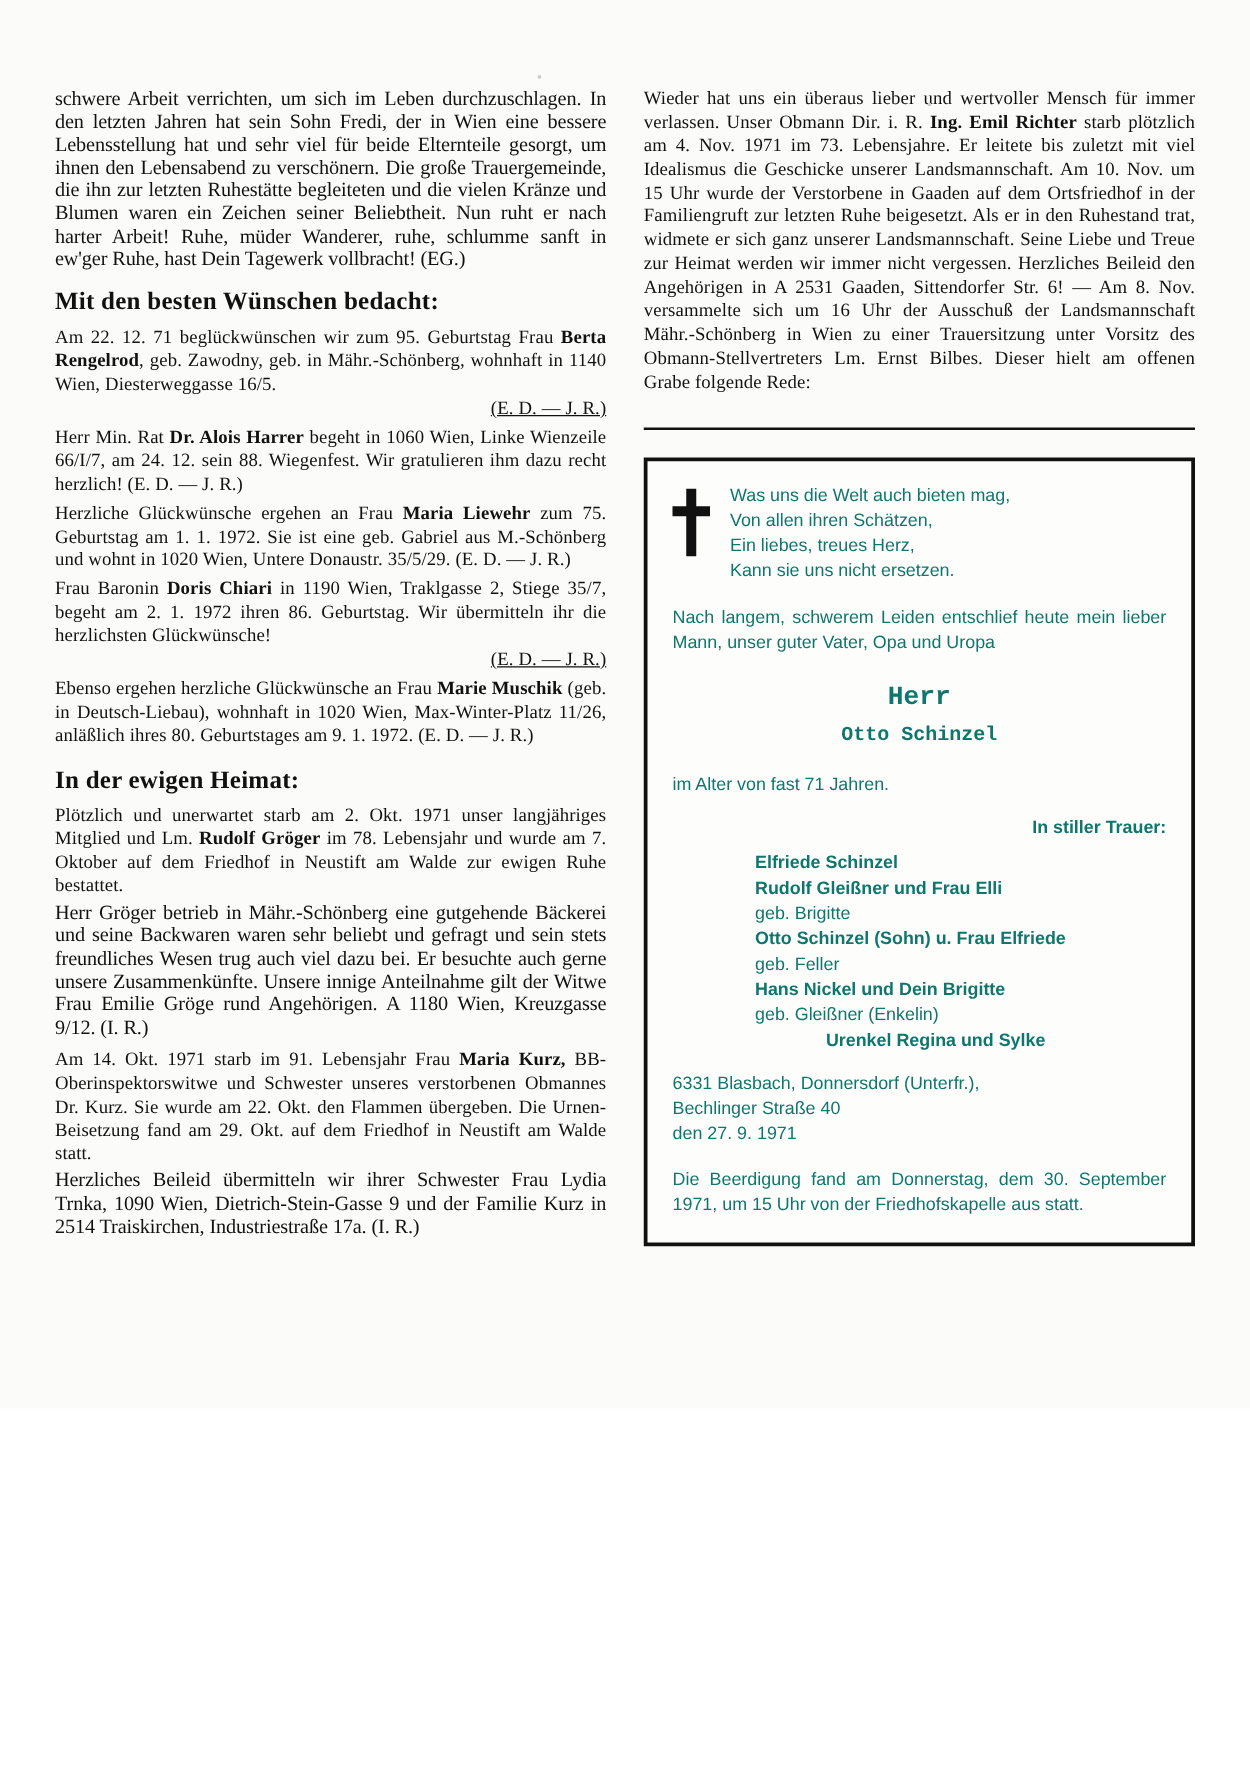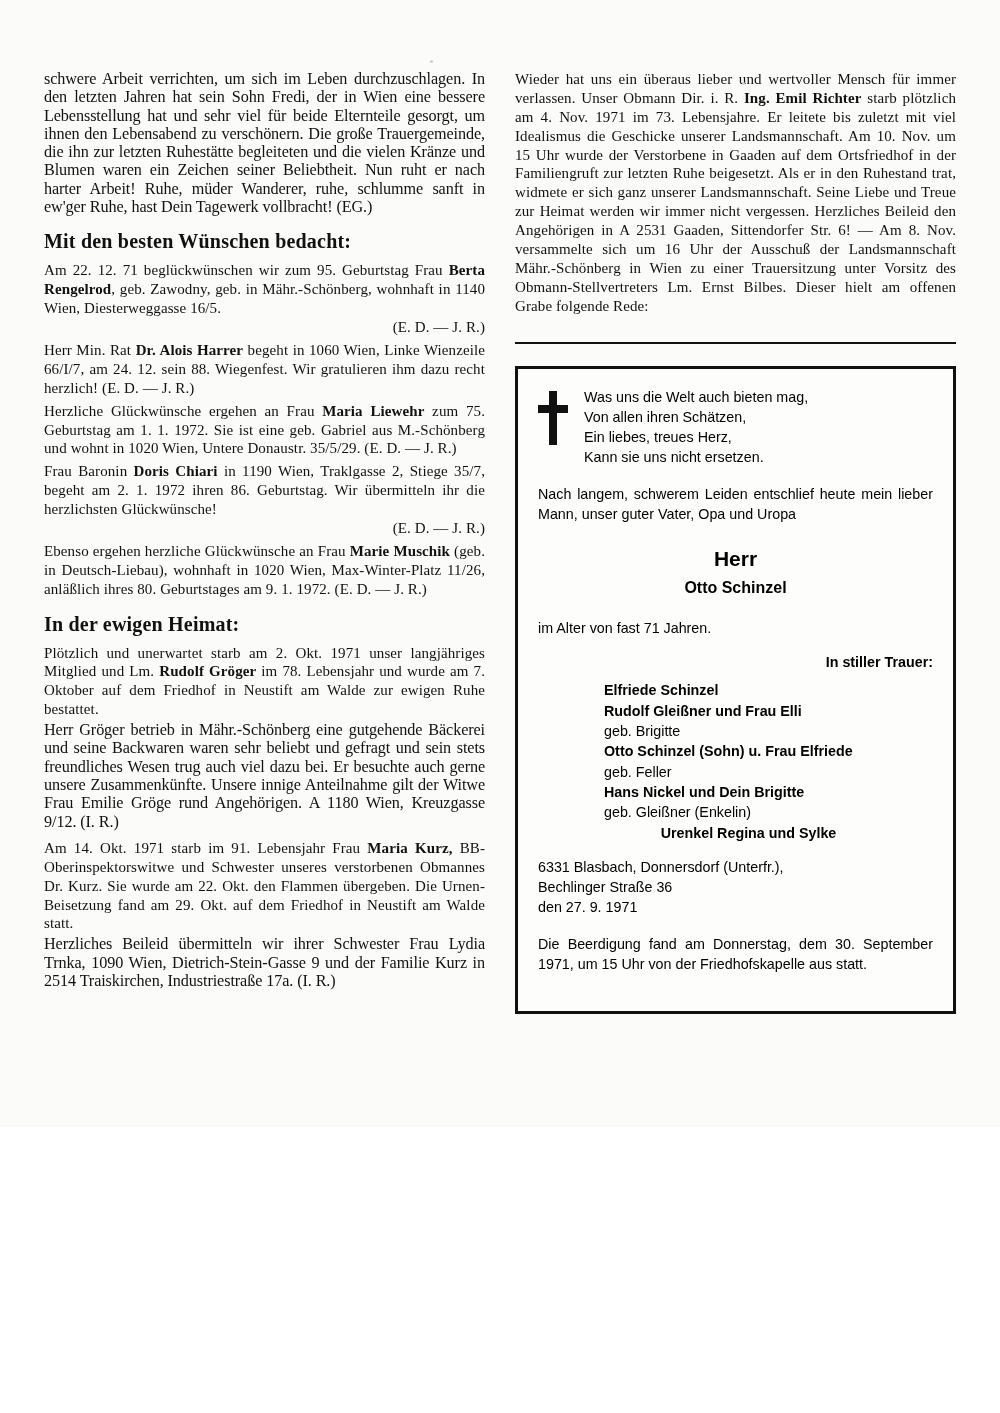--- a/index.html
+++ b/index.html
@@ -48,38 +48,39 @@
   .heading {
     font-weight: bold;
     font-size: 20px;
     margin: 14px 0 8px 0;
     letter-spacing: 0.2px;
   }
   b, .nm { font-weight: bold; }
   .right {
     display: block;
     text-align: right;
+    text-decoration: underline;
   }
   .tight { margin-top: 2px; }
   .spacer8 { height: 8px; }
 
   
   .rule {
     border: 0;
     border-top: 2px solid #111;
     margin: 26px 0 22px 0;
     width: 100%;
   }
   .obit {
     border: 3px solid #111;
-    padding: 18px 20px 37px 20px;
+    padding: 18px 20px 20px 20px;
     font-family: "Liberation Sans", sans-serif;
     font-size: 14.3px;
     line-height: 1.42;
-    color: #000000;
+    color: #0f766e;
     background: #fdfdfb;
   }
   .obit-top {
     display: flex;
     gap: 16px;
     align-items: flex-start;
   }
   .cross {
     position: relative;
     width: 30px;
@@ -104,20 +105,21 @@
     width: 30px;
     height: 8px;
     background: #111;
   }
   .verse div { white-space: nowrap; }
   .obit-note { margin-top: 16px; text-align: justify; }
   .obit-name {
     text-align: center;
     font-weight: bold;
     margin: 20px 0 18px 0;
+    font-family: Liberation Mono, monospace;
   }
   .obit-name .h {
     font-size: 21px;
     display: block;
     margin-bottom: 3px;
   }
   .obit-name .n {
     font-size: 16px;
     display: block;
   }
@@ -255,21 +257,21 @@
           <li>geb. Brigitte</li>
           <li class="b">Otto Schinzel (Sohn) u. Frau Elfriede</li>
           <li>geb. Feller</li>
           <li class="b">Hans Nickel und Dein Brigitte</li>
           <li>geb. Gleißner (Enkelin)</li>
           <li class="c">Urenkel Regina und Sylke</li>
         </ul>
 
         <div class="addr">
           <div>6331 Blasbach, Donnersdorf (Unterfr.),</div>
-          <div>Bechlinger Straße 36</div>
+          <div>Bechlinger Straße 40</div>
           <div>den 27. 9. 1971</div>
         </div>
 
         <div class="obit-foot">Die Beerdigung fand am Donnerstag, dem 30. September 1971, um 15 Uhr von der Friedhofskapelle aus statt.</div>
 
       </div>
 
     </div>
 
   </div>

